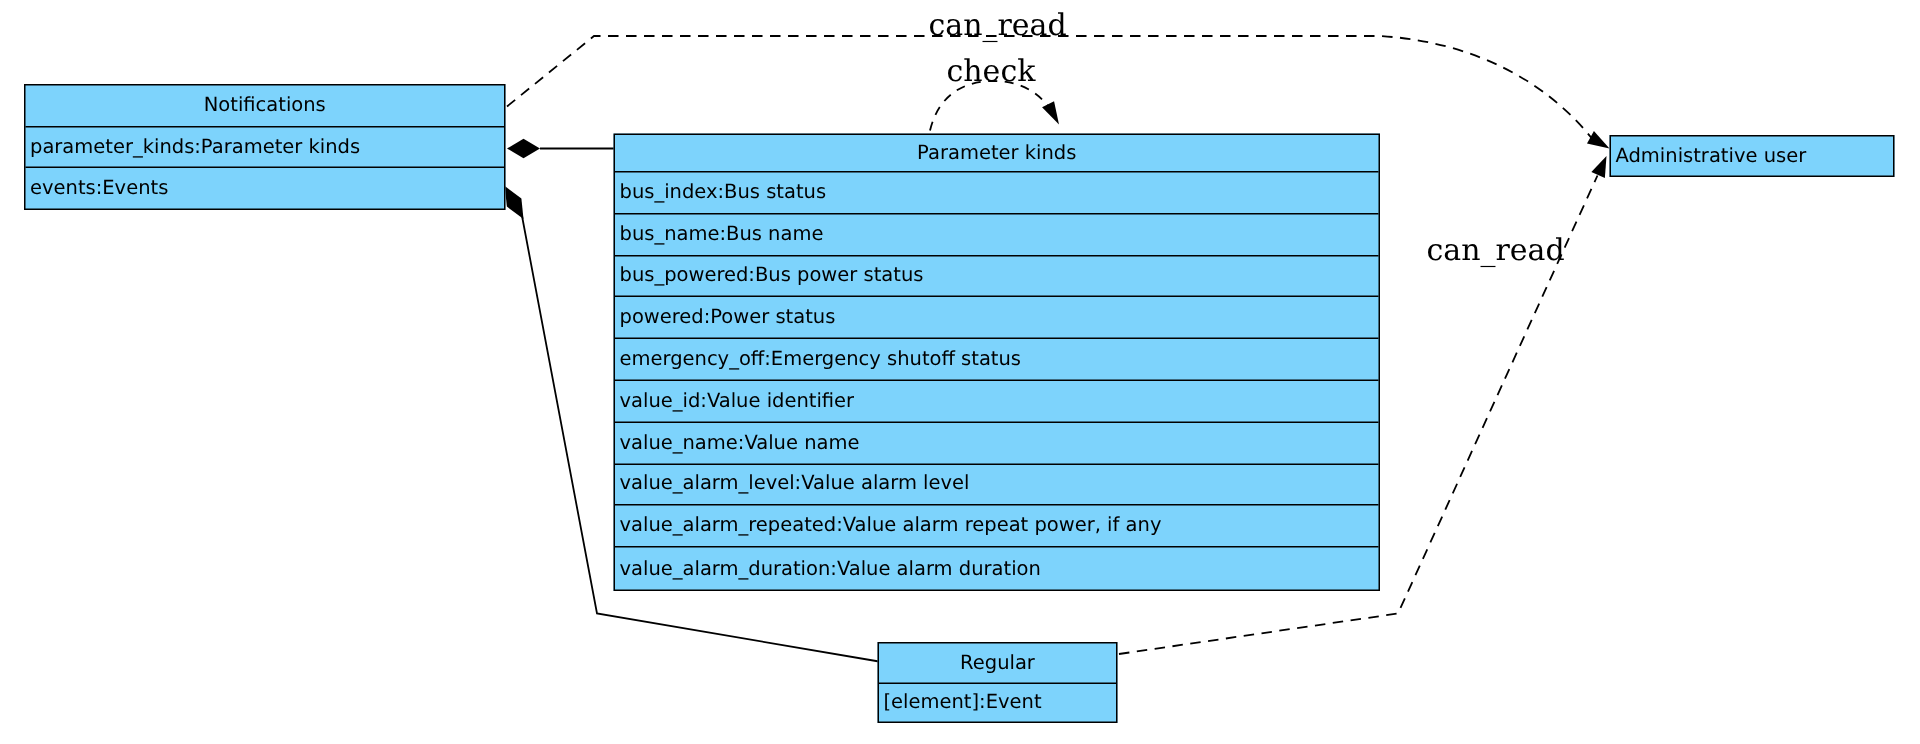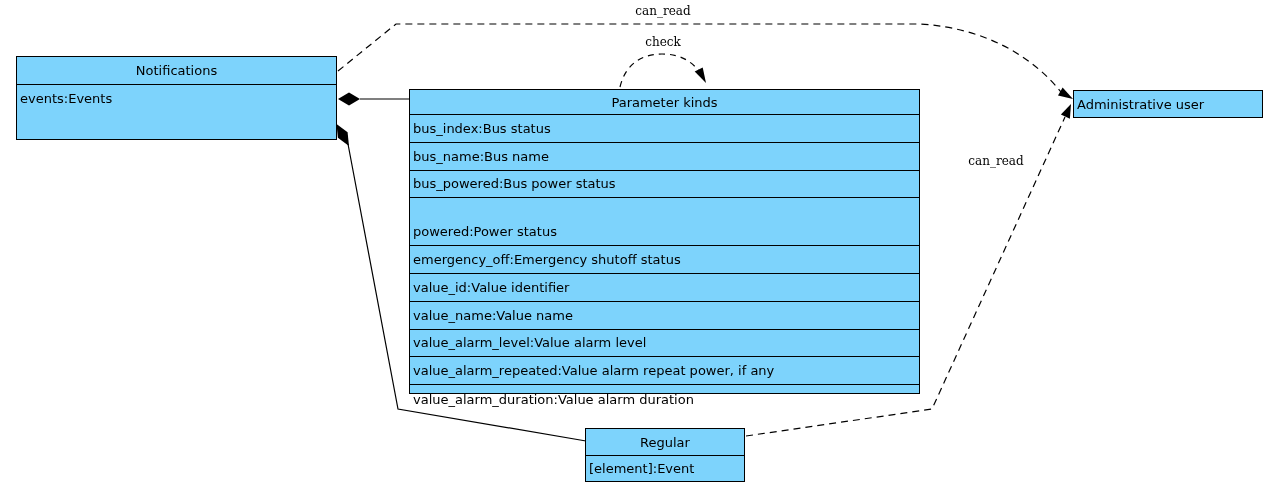--- a/index.html
+++ b/index.html
@@ -54,22 +54,21 @@
   .node-title-only {
     display: flex;
     align-items: center;
     justify-content: flex-start;
     padding-left: 3px;
   }
   .edge-label {
     position: absolute;
     z-index: 2;
     font-family: "DejaVu Serif", serif;
-    font-size: 12px;
-    text-align: center;
+    font-size: 20px;
     white-space: nowrap;
   }
 </style>
 </head>
 <body>
 
 <div id="canvas">
 
   <svg id="edges" viewBox="0 0 1280 496" xmlns="http://www.w3.org/2000/svg">
 
@@ -84,29 +83,30 @@
 
     <path d="M 360,99 L 410,99" fill="none" stroke="#000" stroke-width="1.2"></path>
     <polygon points="338,99 349,92.5 360,99 349,105.5" fill="#000"></polygon>
 
     <path d="M 348,144 L 398,409 L 586,441" fill="none" stroke="#000" stroke-width="1.2"></path>
     <polygon points="336.5,124 347.6,132.3 349,146 337.9,137.7" fill="#000"></polygon>
   </svg>
 
   <div class="node" style="left:16px; top:56px; width:321px; height:84px;">
     <div class="node-title" style="height:28px;">Notifications</div>
+    <div class="node-row" style="height:27px;">parameter_kinds:Parameter kinds</div>
     <div class="node-row" style="height:27px;">events:Events</div>
   </div>
 
   <div class="node" style="left:409px; top:89px; width:511px; height:305px;">
     <div class="node-title" style="height:25px;">Parameter kinds</div>
     <div class="node-row" style="height:27.8px;">bus_index:Bus status</div>
     <div class="node-row" style="height:27.8px;">bus_name:Bus name</div>
     <div class="node-row" style="height:27.8px;">bus_powered:Bus power status</div>
-    <div class="node-row" style="height:27.8px;margin-top:20px;">powered:Power status</div>
+    <div class="node-row" style="height:27.8px;">powered:Power status</div>
     <div class="node-row" style="height:27.8px;">emergency_off:Emergency shutoff status</div>
     <div class="node-row" style="height:27.8px;">value_id:Value identifier</div>
     <div class="node-row" style="height:27.8px;">value_name:Value name</div>
     <div class="node-row" style="height:27.8px;">value_alarm_level:Value alarm level</div>
     <div class="node-row" style="height:27.8px;">value_alarm_repeated:Value alarm repeat power, if any</div>
     <div class="node-row" style="height:27.8px;">value_alarm_duration:Value alarm duration</div>
   </div>
 
   <div class="node node-title-only" style="left:1073px; top:90px; width:190px; height:28px;">Administrative user</div>
 

